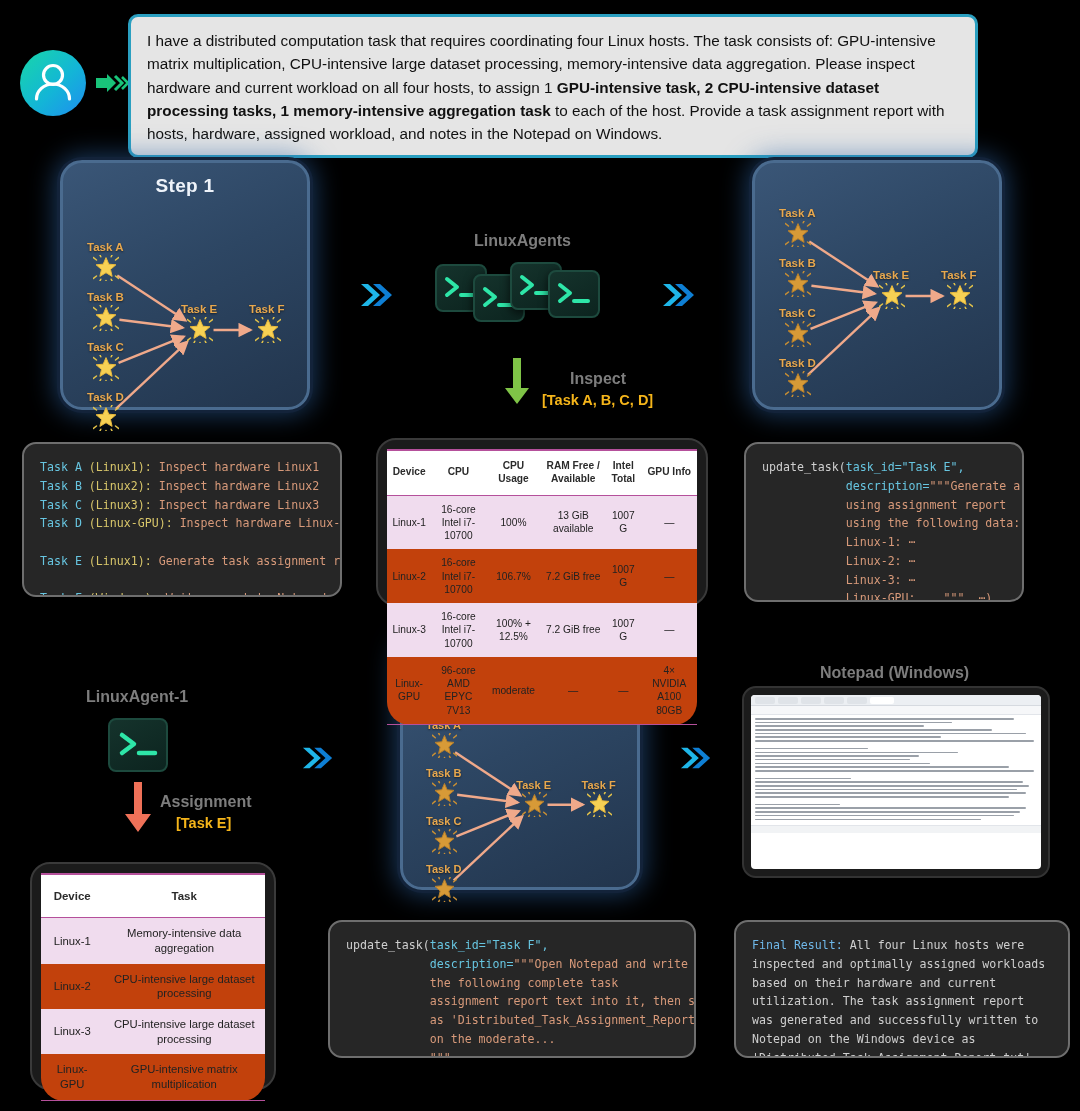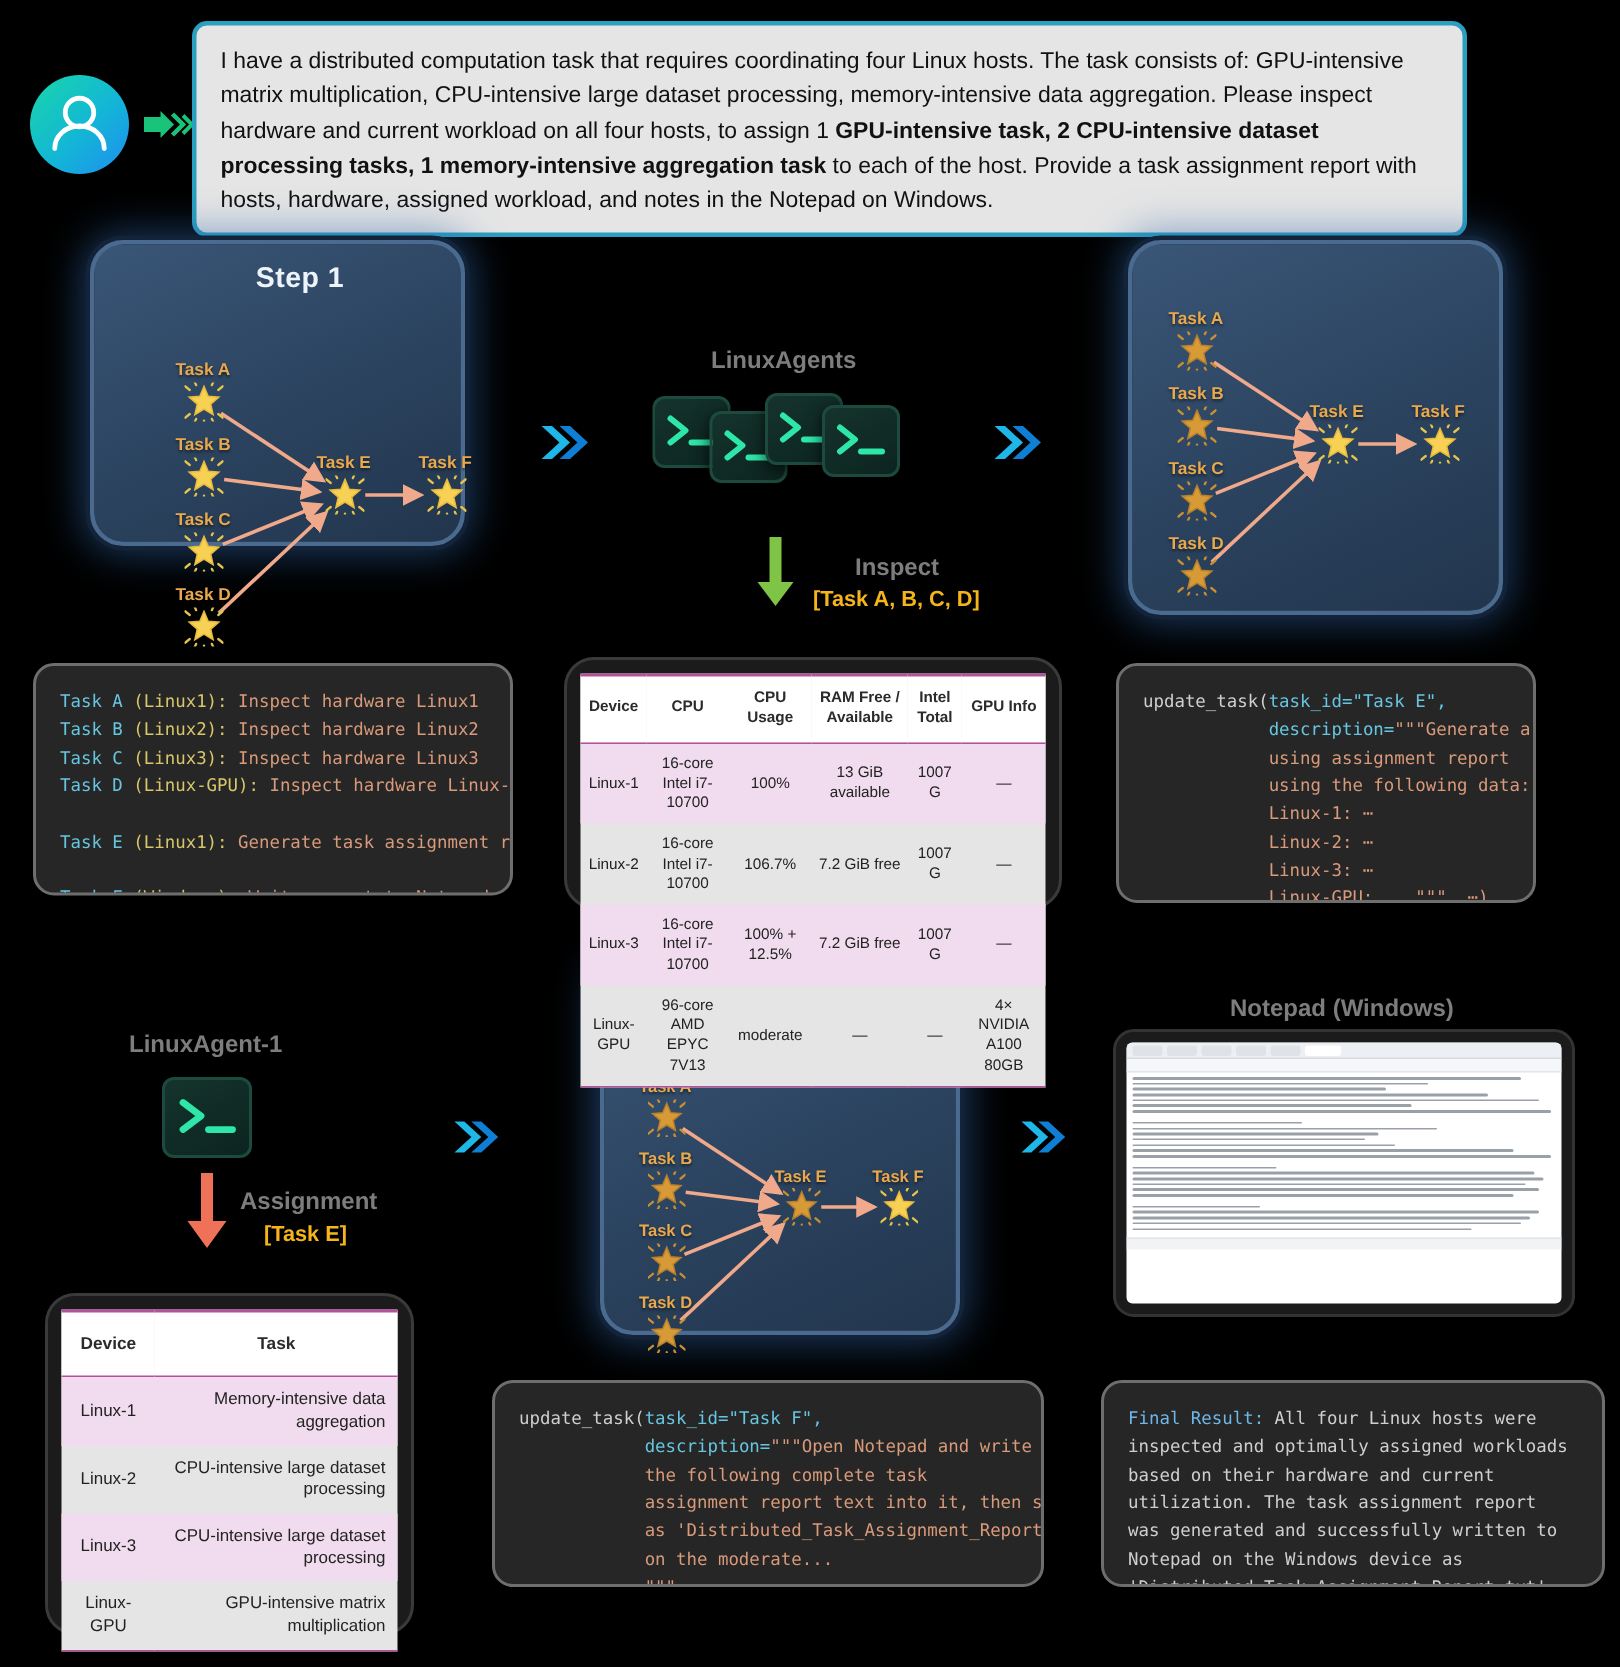--- a/index.html
+++ b/index.html
@@ -74,41 +74,42 @@
 
   
   .device-frame {
     background: #1b1b1b;
     border: 2px solid #3a3a3a;
     border-radius: 20px;
     padding: 9px;
     box-shadow: 0 0 16px #000a;
   }
   .data-table {
-    background: #e5e5e5; width: 100%;
+    background: #c2410c; width: 100%;
     border-collapse: collapse;
     font-family: "Liberation Sans", sans-serif;
     color: #1c1c1c;
+    border-radius: 23px;
   }
   .data-table thead th {
     font-size: 10.2px; font-weight: bold; color: #2b2b2b;
     padding: 9px 4px; text-align: center;
     border-top: 2px solid #b5509b; border-bottom: 1.5px solid #b5509b;
     background: #fff; line-height: 1.25;
   }
   .data-table tbody td {
     font-size: 10.2px; padding: 7px 4px; text-align: center;
     line-height: 1.3; color: #222;
   }
   .data-table tbody tr.alt td { background: #f0dcee; }
   .data-table tbody tr:last-child td { border-bottom: 1.5px solid #b5509b; }
 
   .assign-table thead th { font-size: 11.5px; padding: 14px 6px; }
   .assign-table tbody td { font-size: 11.3px; padding: 8px 8px; }
-  .assign-table tbody td.task-cell { text-align: right; }
+  .assign-table tbody td.task-cell { text-align: center; }
 
   
   .term {
     position: absolute;
     background: linear-gradient(150deg, #15332c 0%, #0c241f 100%);
     border: 2.5px solid #1d4a3e;
     border-radius: 8px;
     box-shadow: 0 3px 10px #000a;
   }
   .term svg { display: block; }
@@ -152,21 +153,21 @@
     <rect x="0" y="8" width="12" height="10" fill="#19c47a"></rect>
     <path d="M11 4 L20 13 L11 22 Z" fill="#19c47a"></path>
     <path d="M19 6 L26 13 L19 20" fill="none" stroke="#19c47a" stroke-width="3"></path>
     <path d="M26 7 L32 13 L26 19" fill="none" stroke="#19c47a" stroke-width="2.6"></path>
   </svg>
 </div>
 <div class="abs" id="prompt-box">
   <span>I have a distributed computation task that requires coordinating four Linux hosts. The task consists of: GPU-intensive matrix multiplication, CPU-intensive large dataset processing, memory-intensive data aggregation. Please inspect hardware and current workload on all four hosts, to assign 1 </span><b>GPU-intensive task, 2 CPU-intensive dataset processing tasks, 1 memory-intensive aggregation task</b><span> to each of the host. Provide a task assignment report with hosts, hardware, assigned workload, and notes in the Notepad on Windows.</span>
 </div>
 
-<div class="abs step-panel" id="panel-step1" style="left:60px; top:160px; width:250px; height:204px;padding-left:30px;">
+<div class="abs step-panel" id="panel-step1" style="left:60px; top:160px; width:250px; height:250px;">
   <div class="step-title">Step 1</div>
   <div class="graph" id="graph1">
       <svg width="244" height="244" style="position: absolute; left: 0px; top: 0px;">
         <defs>
           <marker id="ah-graph1" markerWidth="6" markerHeight="6" refX="5" refY="3" orient="auto">
       <path d="M0,0 L6,3 L0,6 Z" fill="#f0a98a"></path>
           </marker>
         </defs>
         <line x1="54.286126622207114" y1="78.44404096358342" x2="122.37478266116356" y2="123.35358005310789" stroke="#f0a98a" stroke-width="2.4" marker-end="url(#ah-graph1)"></line>
         <line x1="56.41116102024404" y1="122.71206310896733" x2="119.62103986134056" y2="130.78140934400093" stroke="#f0a98a" stroke-width="2.4" marker-end="url(#ah-graph1)"></line>

